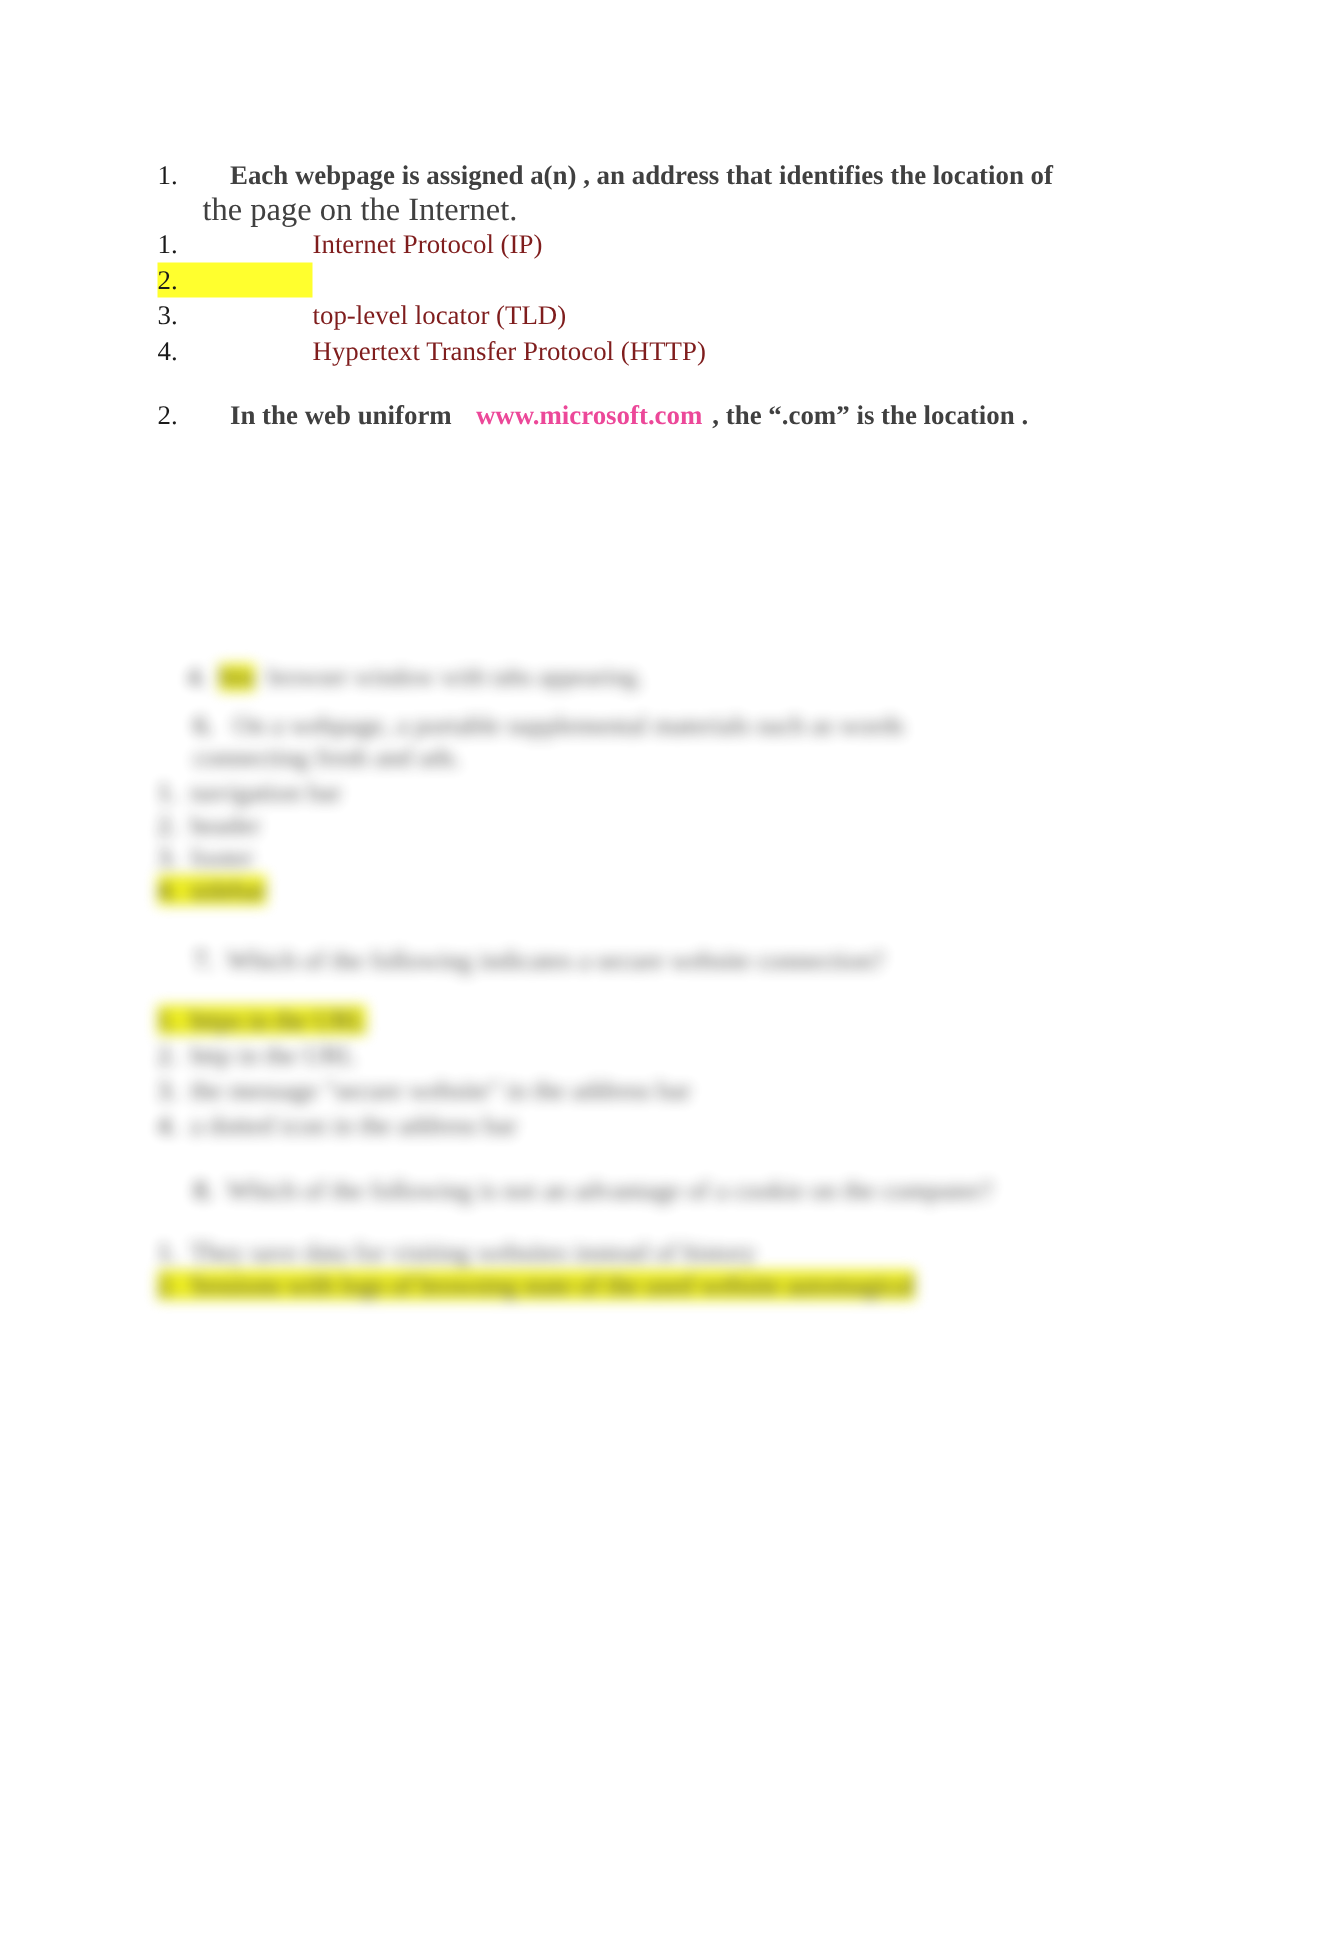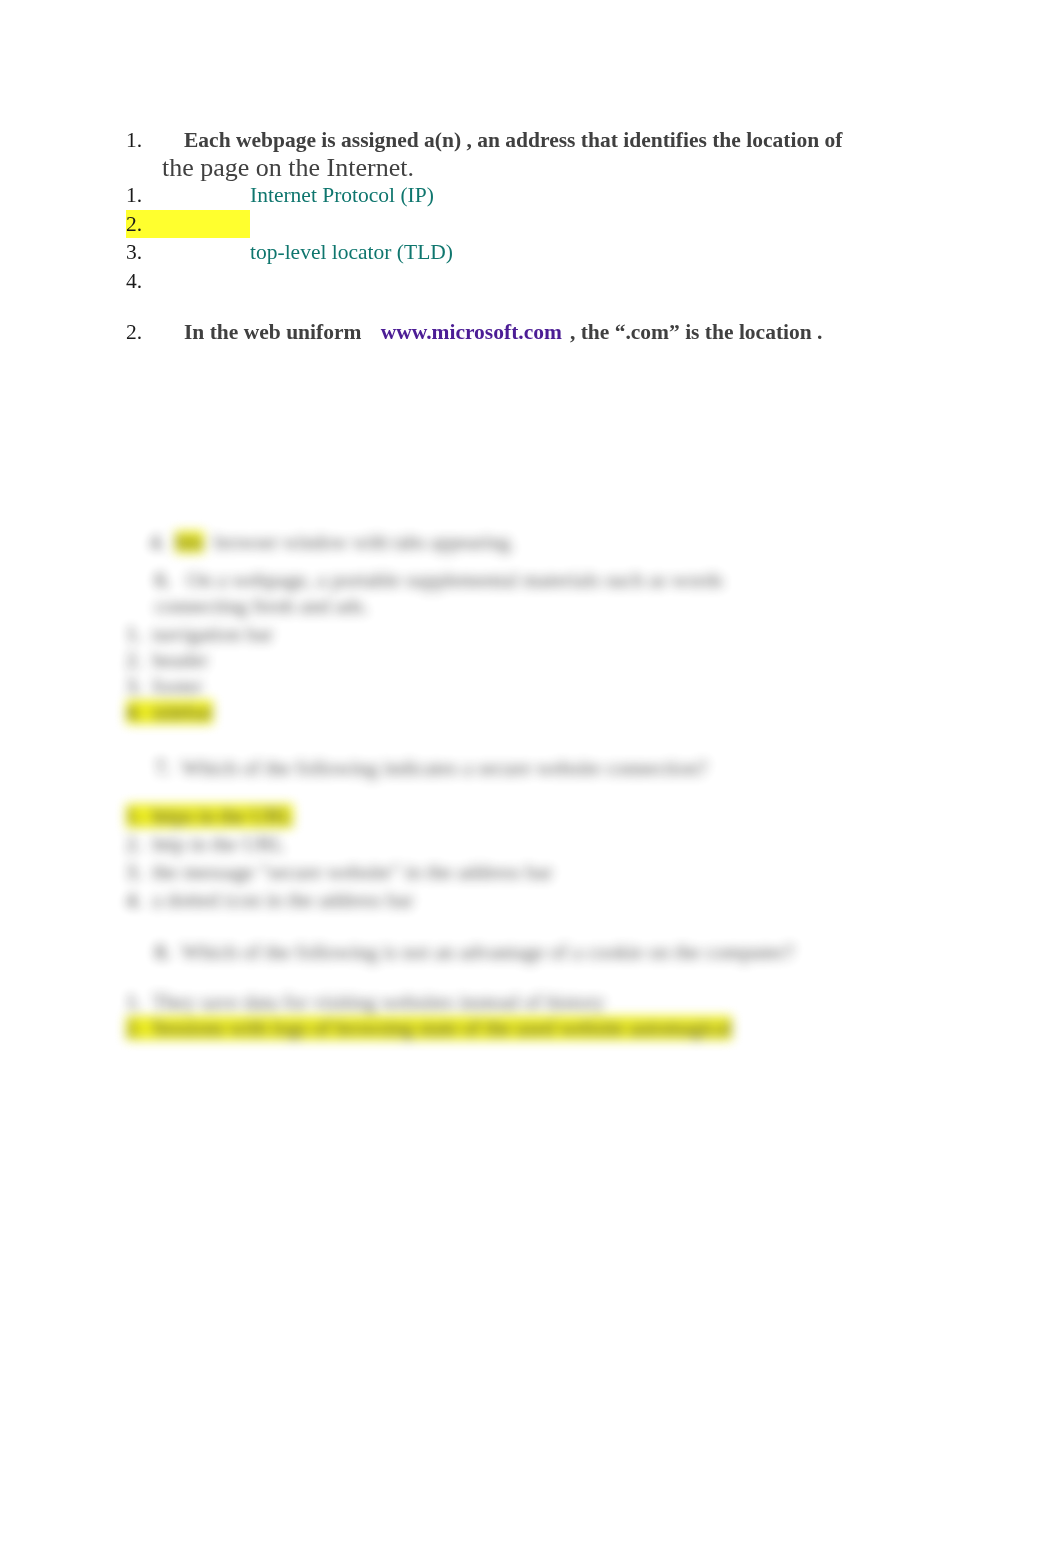--- a/index.html
+++ b/index.html
@@ -68,32 +68,32 @@
     line-height: 28.5px;
     color: #404040;
   }
   .choice-num {
     color: #1a1a1a;
     flex: 0 0 auto;
     width: 124px;
   }
   .choice-text {
     flex: 0 0 auto;
-    color: #0f766e;
+    color: #7f1d1d;
   }
   .choice.highlighted .choice-num,
   .choice.highlighted .choice-text {
     background: #ffff2e;
   }
   .choice.highlighted {
     width: max-content;
   }
 
   .link {
-    color: #4c1d95;
+    color: #ec4899;
     text-decoration: none;
   }
 
   
   .blur-region {
     position: absolute;
     left: 0;
     top: 515px;
     width: 1062px;
     height: 560px;
@@ -151,20 +151,21 @@
         <span class="choice-num">2.</span>
       </div>
 
       <div class="choice">
         <span class="choice-num">3.</span>
         <span class="choice-text">top-level locator (TLD)</span>
       </div>
 
       <div class="choice">
         <span class="choice-num">4.</span>
+        <span class="choice-text">Hypertext Transfer Protocol (HTTP)</span>
       </div>
 
     </div>
 
     <div class="q-block" style="top:318px;">
       <div class="q-line">
         <span class="q-num">2.</span>
         <span class="q-text">
           <span>In the web uniform</span>
           <span style="display:inline-block;width:14px;"></span><a class="link" href="#">www.microsoft.com</a><span style="display:inline-block;width:8px;"></span><span>, the “.com” is the location .</span>

